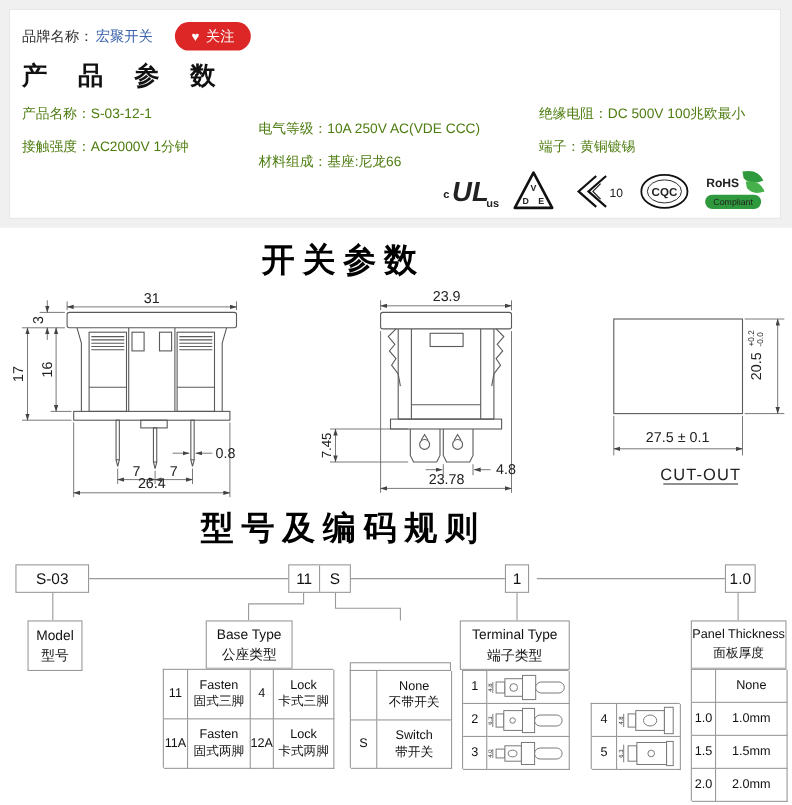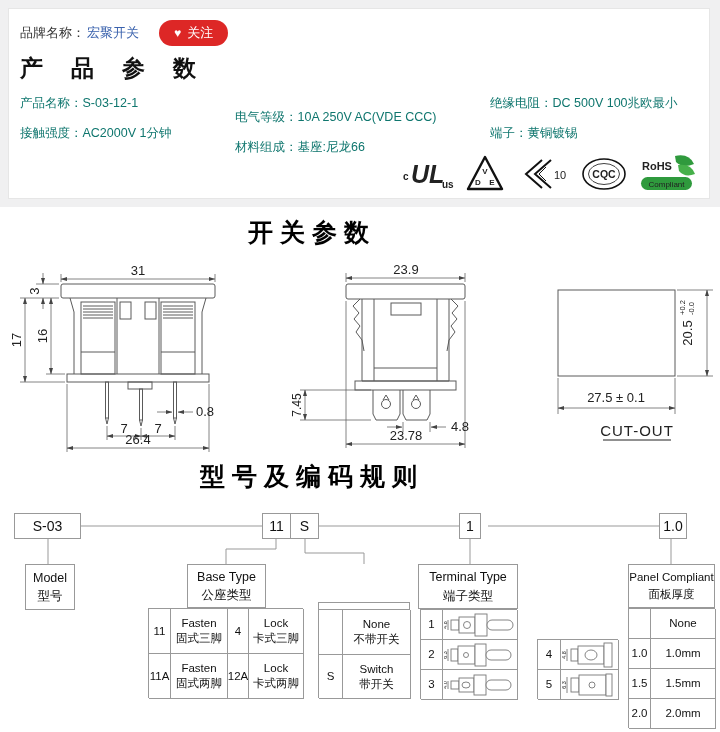--- a/index.html
+++ b/index.html
@@ -8,25 +8,25 @@
   .top-area{position:absolute;top:0;left:0;width:720px;height:207px;background:#f0f0f1;}
   .card{position:absolute;top:8px;left:8px;width:702px;height:191px;background:#fff;
         border:1px solid #e6e6e6;box-sizing:border-box;}
   .brand-row{position:absolute;top:11px;left:11px;display:flex;align-items:center;font-size:13px;color:#333;}
   .brand-link{color:#3a62ad;margin-left:2px;cursor:pointer;text-decoration:none;}
   .follow-btn{margin-left:20px;background:#dd2726;color:#fff;border:none;border-radius:13px;
         font-size:13px;font-family:inherit;padding:4px 15px;display:flex;gap:6px;align-items:center;cursor:pointer;}
   .heart{font-size:12px;line-height:1;}
   .product-title{position:absolute;top:44px;left:11px;font-family:"DejaVu Serif",serif;
         font-weight:bold;font-size:23px;letter-spacing:10px;color:#111;}
-  .param{position:absolute;font-size:12.5px;color:#0f766e;white-space:nowrap;}
+  .param{position:absolute;font-size:12.5px;color:#4d7c0f;white-space:nowrap;}
   .r1{top:86px;} .r2{top:116px;}
   .c1{left:11px;} .c2{left:226px;margin-top:14px;} .c3{left:481px;}
   .certs{position:absolute;right:12px;top:144px;display:flex;align-items:center;gap:10px;}
-  .sec-title{position:absolute;left:0;width:624px;text-align:center;font-size:25px;font-weight:bold;
+  .sec-title{position:absolute;left:0;width:624px;text-align:center;font-size:30px;font-weight:bold;
         letter-spacing:7px;color:#000;}
   #title-switch{top:216px;} #title-coding{top:460px;}
   .drawings{position:absolute;top:252px;left:0;width:600px;height:210px;}
   .drawings svg{position:absolute;}
   #front-svg{left:10px;top:4px;} #side-svg{left:286px;top:4px;} #cutout-svg{left:540px;top:16px;}
   svg text{font-family:"Liberation Sans",sans-serif;fill:#222;stroke:none;}
   .coding{position:absolute;top:500px;left:0;width:720px;height:232px;}
   .coding > svg{position:absolute;left:0;top:0;}
   .cbox{position:absolute;border:1px solid #999;background:#fff;box-sizing:border-box;
         display:flex;align-items:center;justify-content:center;font-size:14px;color:#111;}
@@ -406,21 +406,21 @@
             <rect x="17" y="4" width="27" height="20"></rect>
           <circle cx="30" cy="14" r="3"></circle>
             <rect x="44" y="3" width="6" height="22"></rect>
         </g>
         <text transform="rotate(-90 4 14)" x="4" y="14" font-size="5.5" text-anchor="middle" fill="#555">6.3</text>
       </svg>
     </div>
   </div>
 
   <div class="hdr" style="left:628px;top:64px;width:87px;height:44px;font-size:11.5px;">
-    <span>Panel Compliant</span>
+    <span>Panel Thickness</span>
     <span>面板厚度</span>
   </div>
   <div class="grid" style="left:628px;top:108px;width:87px;height:120px;grid-template-columns:22px 65px;grid-template-rows:30px 30px 30px 30px;">
     <div class="cell"></div>
     <div class="cell">None</div>
     <div class="cell">1.0</div>
     <div class="cell">1.0mm</div>
     <div class="cell">1.5</div>
     <div class="cell">1.5mm</div>
     <div class="cell">2.0</div>

